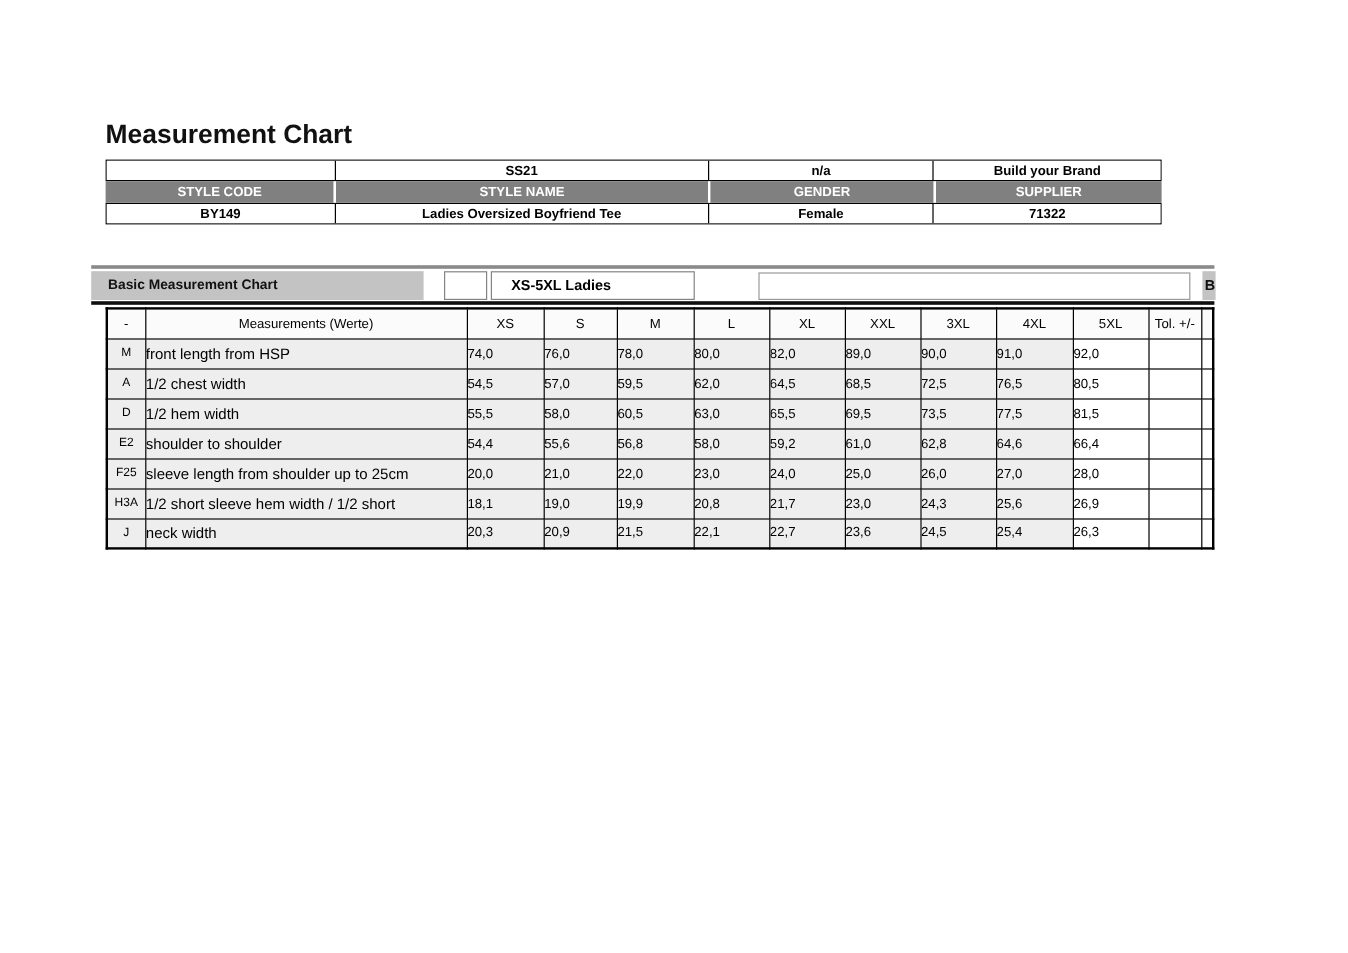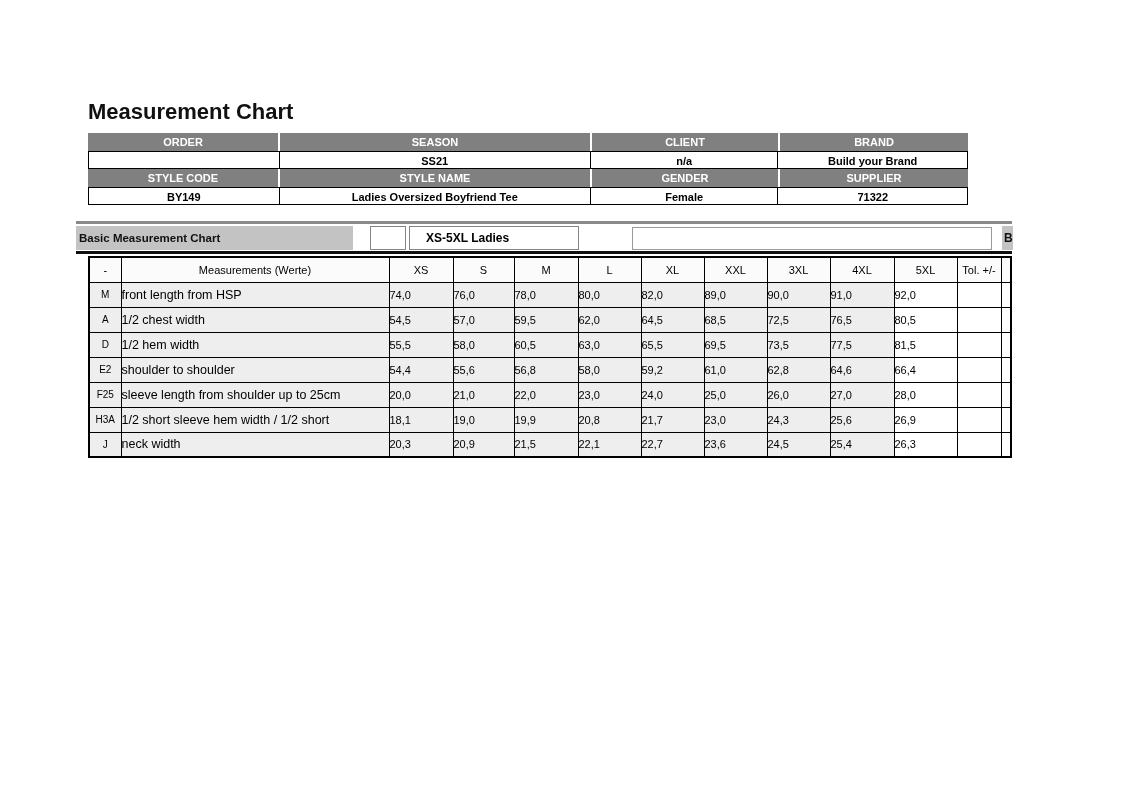--- a/index.html
+++ b/index.html
@@ -31,21 +31,21 @@
   .vrow .vcell + .vcell { border-left:1px solid #000; }
   .cw0 { width:190px; } .cw1 { width:312px; } .cw2 { width:188px; } .cw3 { width:190px; }
   .vrow .cw0 { width:190px; } .vrow .cw1 { width:312px; }
 
   
   .rule-gray { position:absolute; left:76px; top:221px; width:936px; height:3px; background:#8a8a8a; }
   .rule-black { position:absolute; left:76px; top:251px; width:936px; height:3px; background:#101010; }
   .section-label {
     position:absolute; left:76px; top:226px; width:277px; height:24px;
     background:#c3c3c3; font-size:11.5px; font-weight:bold; line-height:24px;
-    padding-left:3px; color:#111;
+    padding-left:14px; color:#111;
   }
   .small-box {
     position:absolute; left:370px; top:226px; width:36px; height:24px;
     background:#fff; border:1px solid #848484;
   }
   .size-box {
     position:absolute; left:409px; top:226px; width:170px; height:24px;
     background:#fff; border:1px solid #848484; font-size:12px; font-weight:bold;
     line-height:22px; padding-left:16px;
   }
@@ -76,26 +76,20 @@
   td.tol   { background:#fff; }
   td.sliver{ background:#fff; }
   th.sliver{ background:#fbfbfb; }
 </style>
 </head>
 <body>
 
 <div class="page-title">Measurement Chart</div>
 
 <div class="info-table">
-  <div class="info-row hrow">
-    <div class="hcell cw0">ORDER</div>
-    <div class="hcell cw1">SEASON</div>
-    <div class="hcell cw2">CLIENT</div>
-    <div class="hcell cw3">BRAND</div>
-  </div>
   <div class="info-row vrow">
     <div class="vcell cw0"></div>
     <div class="vcell cw1">SS21</div>
     <div class="vcell cw2">n/a</div>
     <div class="vcell cw3">Build your Brand</div>
   </div>
   <div class="info-row hrow">
     <div class="hcell cw0">STYLE CODE</div>
     <div class="hcell cw1">STYLE NAME</div>
     <div class="hcell cw2">GENDER</div>

